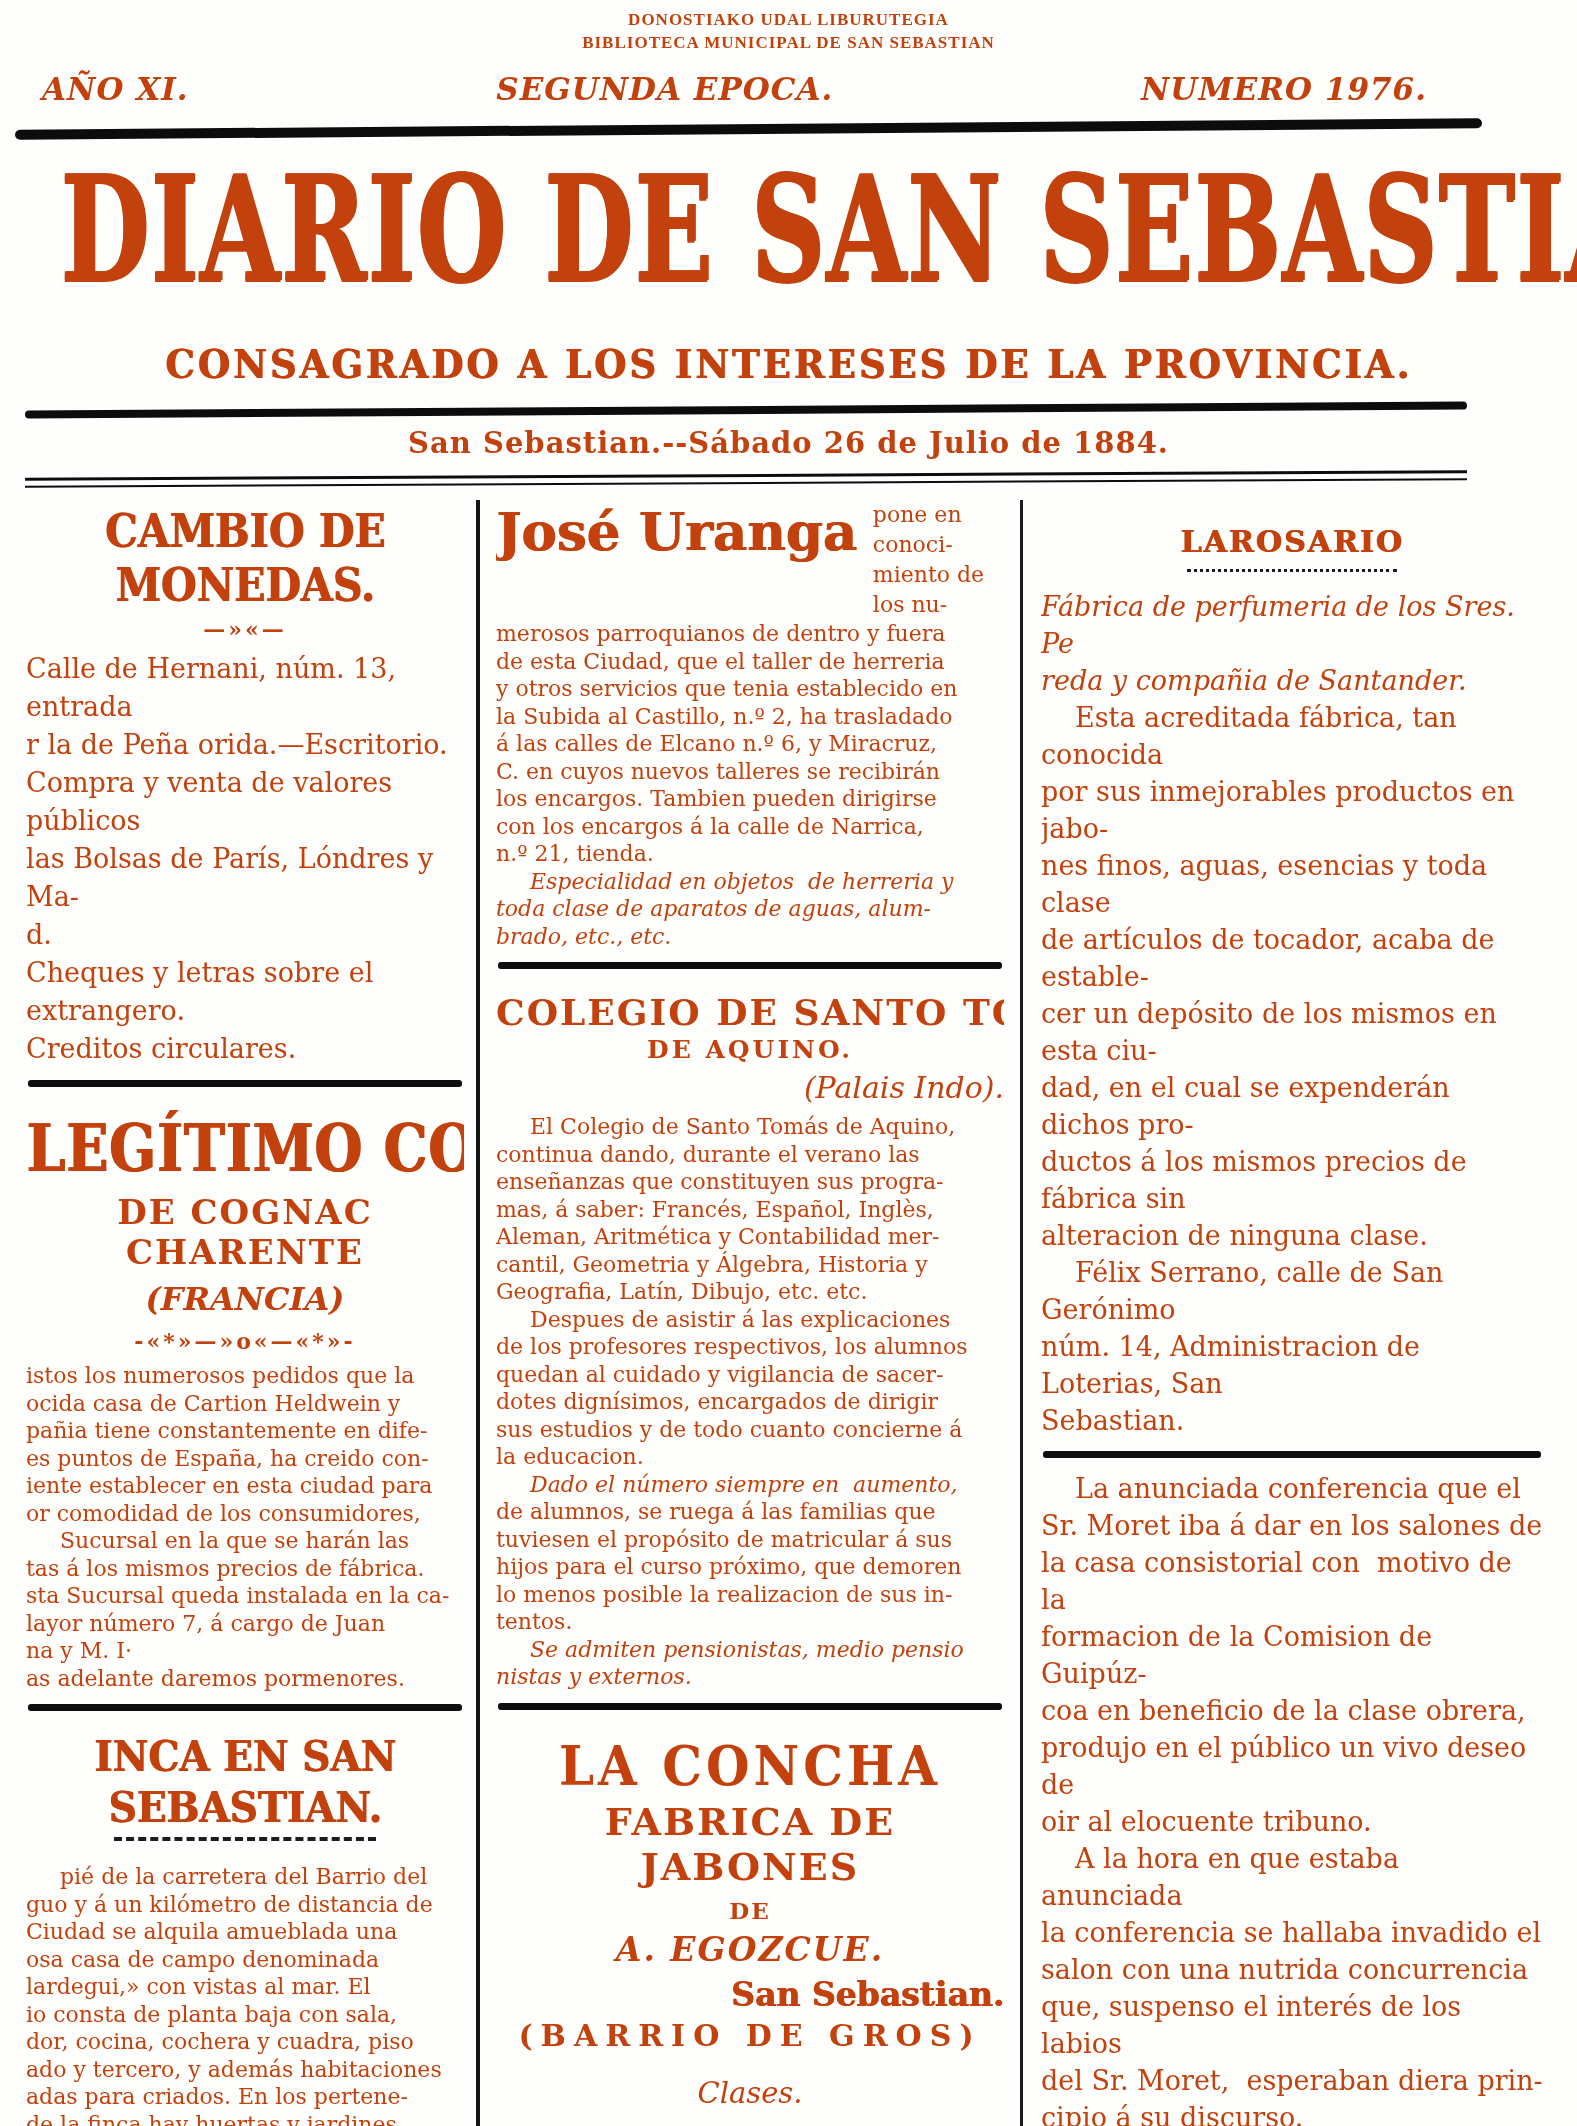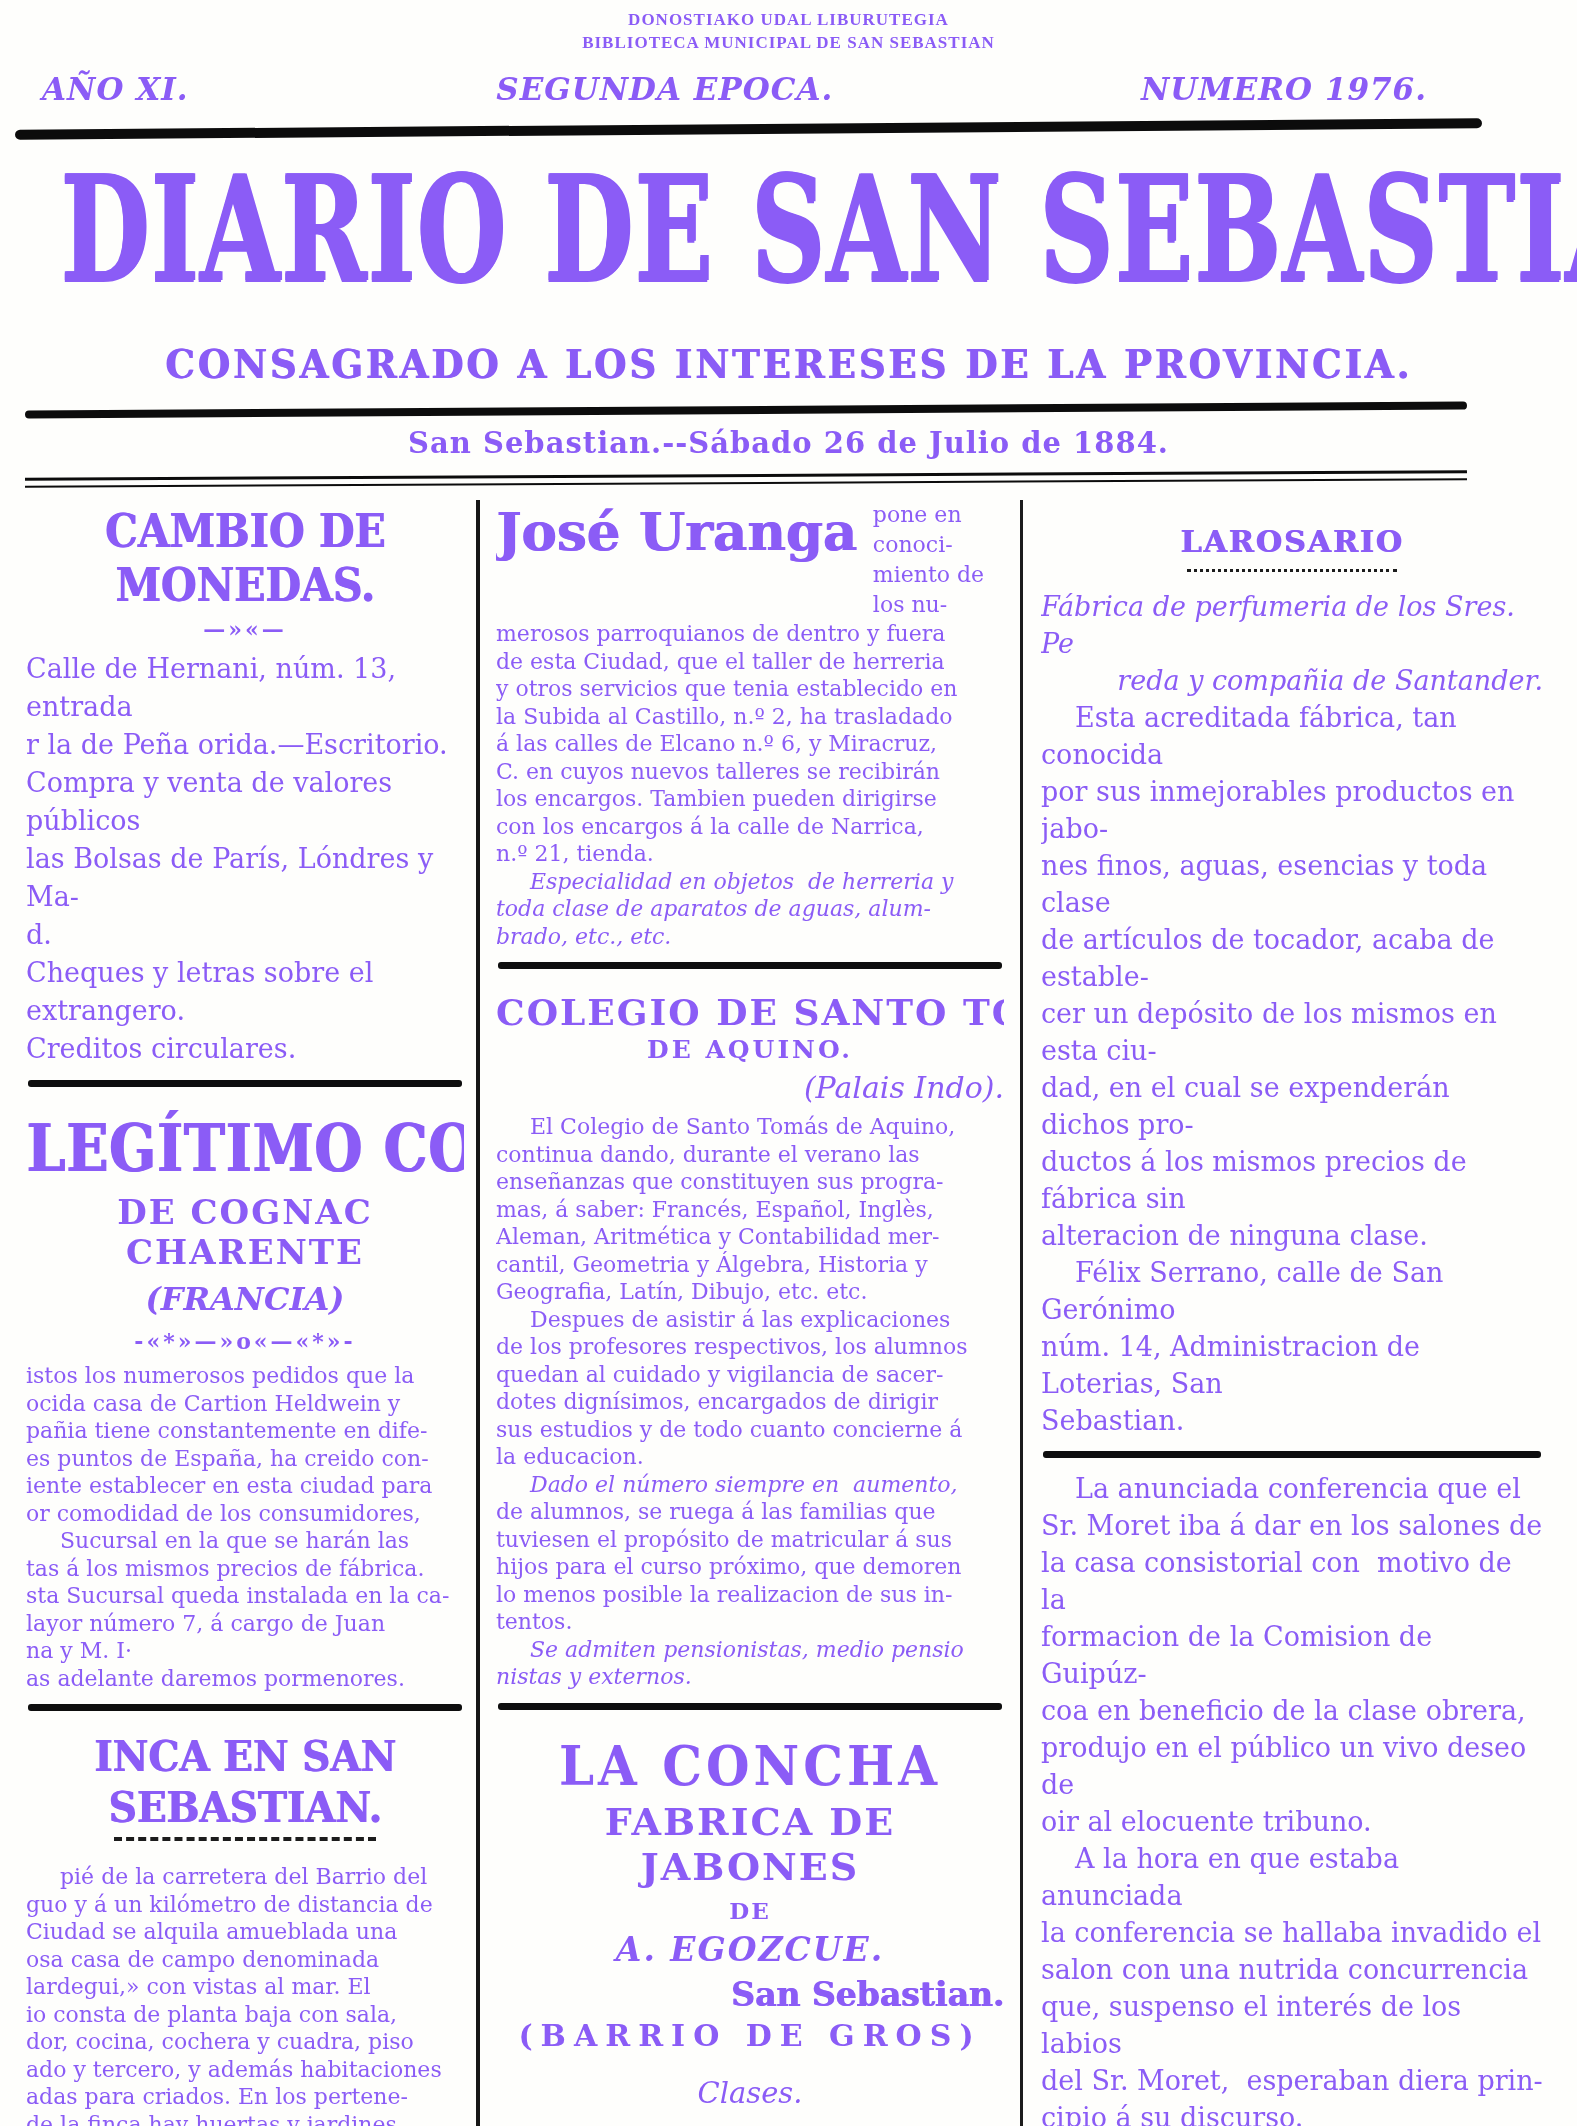--- a/index.html
+++ b/index.html
@@ -1,17 +1,17 @@
 <!DOCTYPE html>
 <html><head>
 <meta charset="utf-8">
 <style>
   html,body{margin:0;padding:0;background:#e8e6e0;}
   .page{
-    width:1577px;height:2126px;background:#fefefc;color:#8b5cf6;
+    width:1577px;height:2126px;background:#fefefc;color:#c2410c;
     font-family:"DejaVu Serif", serif;position:relative;overflow:hidden;
     margin:0 auto;
   }
   
   .stamp{text-align:center;padding-top:8px;font-size:17px;font-weight:bold;
     letter-spacing:1px;line-height:23px;font-family:"Liberation Serif", serif;}
   .mastrow{display:flex;justify-content:space-between;align-items:baseline;
     padding:16px 150px 0 42px;font-size:31px;font-weight:bold;letter-spacing:1px;font-style:italic;}
   .mastrow span{transform:scaleY(1.05);}
   .rule{background:#0c0c0c;}
@@ -32,21 +32,21 @@
   .col{overflow:hidden;}
   .col-left{width:438px;padding-right:4px;}
   .col-mid{width:508px;padding:0 8px;}
   .col-right{width:502px;padding:0 4px 0 10px;}
   .coldiv{width:4px;background:#161616;margin:4px 8px 0 8px;}
   .coldiv2{width:3px;background:#1c1c1c;}
   
   .tline{white-space:pre-wrap;}
   .it{font-style:italic;}
   .ind{text-indent:34px;}
-  .ctr{text-align:right;text-indent:0;}
+  .ctr{text-align:left;text-indent:0;}
   .sz-lg .tline{font-size:27px;line-height:38px;}
   .sz-sm .tline{font-size:22px;line-height:27.5px;}
   .sz-rt .tline{font-size:27px;line-height:37px;}
   
   .rule-heavy{height:7px;background:#0e0e0e;margin:12px 2px;border-radius:3px;}
   .orn{text-align:center;font-size:22px;font-weight:bold;letter-spacing:3px;margin:0 0 8px;}
   .orn-dash{border-top:4px dashed #1c1c1c;width:60%;margin:10px auto 22px;}
   .orn-dot{border-top:3px dotted #1c1c1c;width:42%;margin:10px auto 16px;}
   
   .h{text-align:center;font-weight:bold;margin:0;}

